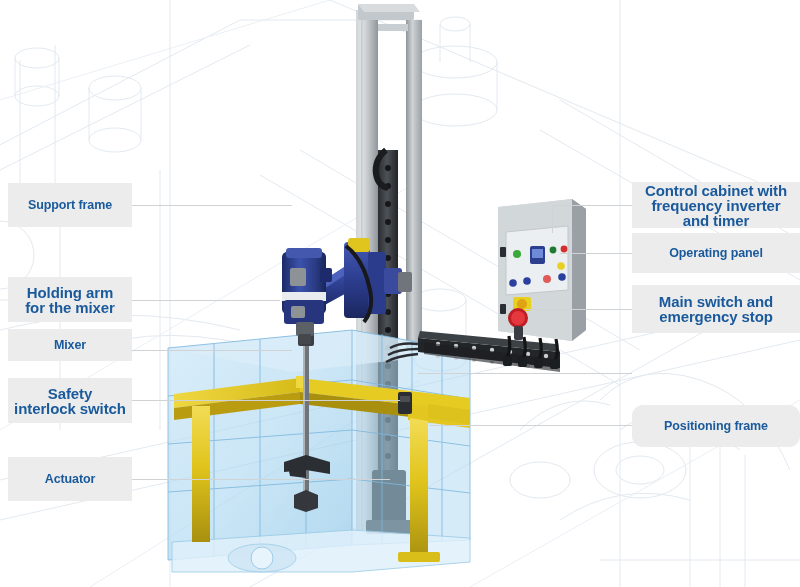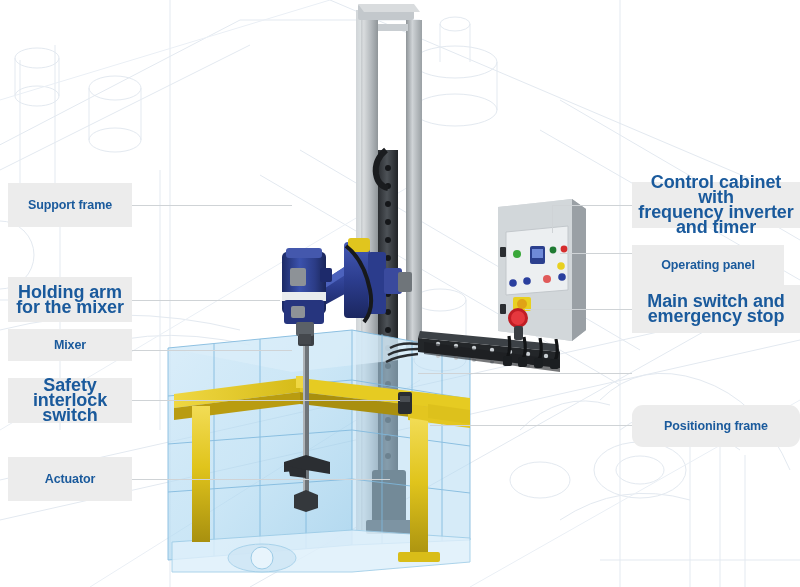--- a/index.html
+++ b/index.html
@@ -24,21 +24,21 @@
     position:absolute;background:#ececec;
     display:flex;align-items:center;justify-content:center;
     text-align:center;
     color:#1a5a9c;font-weight:bold;
     font-size:12.5px;line-height:15px;
     letter-spacing:-0.1px;
     font-stretch:condensed;
     padding:0 6px;box-sizing:border-box;
   }
   .label span{display:block;white-space:pre-line;}
-  .label.two{font-size:18px;}
+  .label.two{font-size:15px;}
 </style>
 </head>
 <body>
 
 <div id="stage">
 
   <div class="bp">
     <svg width="800" height="587" viewBox="0 0 800 587">
       <g stroke="#e3e9f0" stroke-width="1" fill="none">
 
@@ -366,21 +366,21 @@
 interlock switch</span>
   </div>
   <div class="label" style="left:8px;top:457px;width:124px;height:44px;">
     <span>Actuator</span>
   </div>
 
   <div class="label two" style="left:632px;top:182px;width:168px;height:46px;">
     <span>Control cabinet with
 frequency inverter and timer</span>
   </div>
-  <div class="label" style="left:632px;top:233px;width:152px;height:40px;margin-top:12px;">
+  <div class="label" style="left:632px;top:233px;width:168px;height:40px;">
     <span>Operating panel</span>
   </div>
   <div class="label two" style="left:632px;top:285px;width:168px;height:48px;">
     <span>Main switch and
 emergency stop</span>
   </div>
   <div class="label" style="left:632px;top:405px;width:168px;height:42px;border-radius:11px;">
     <span>Positioning frame</span>
   </div>
 

